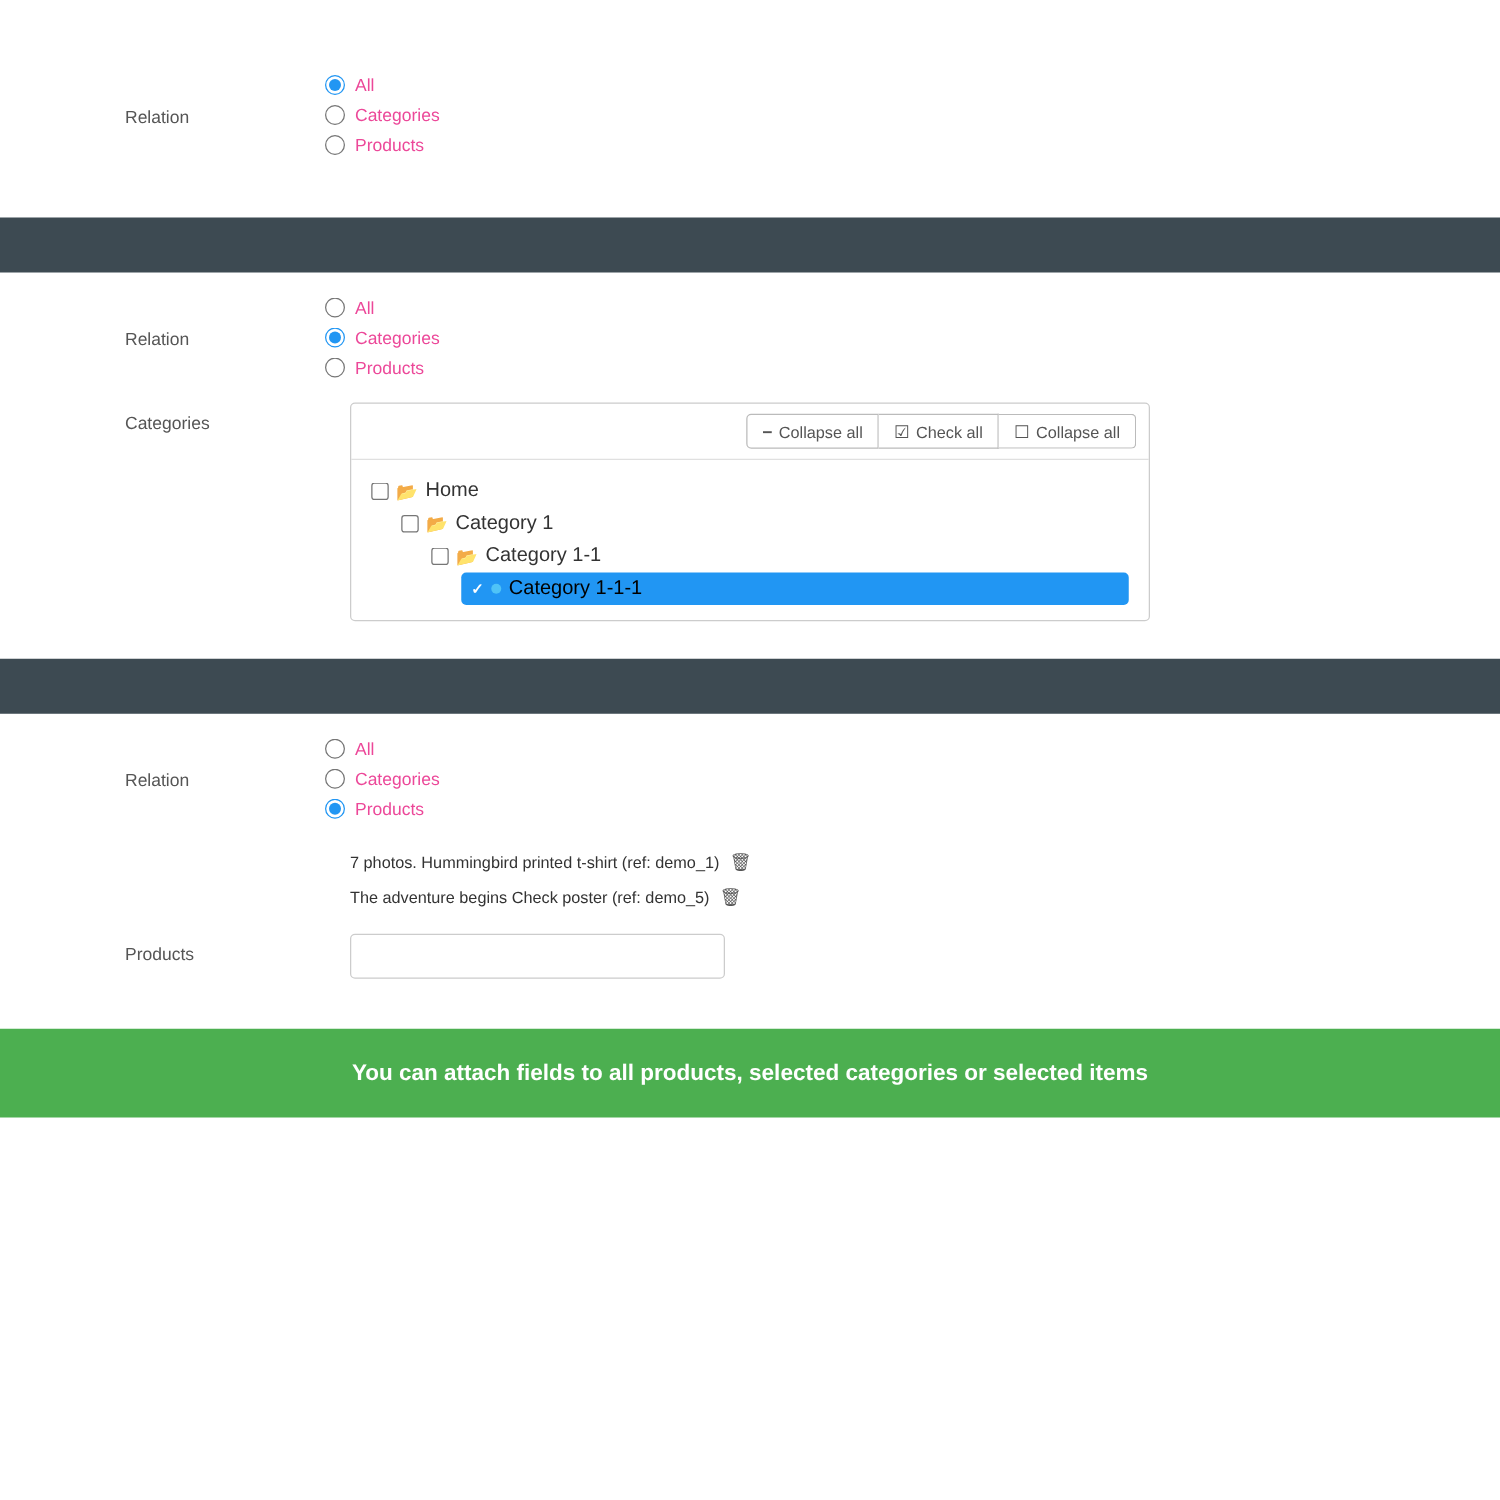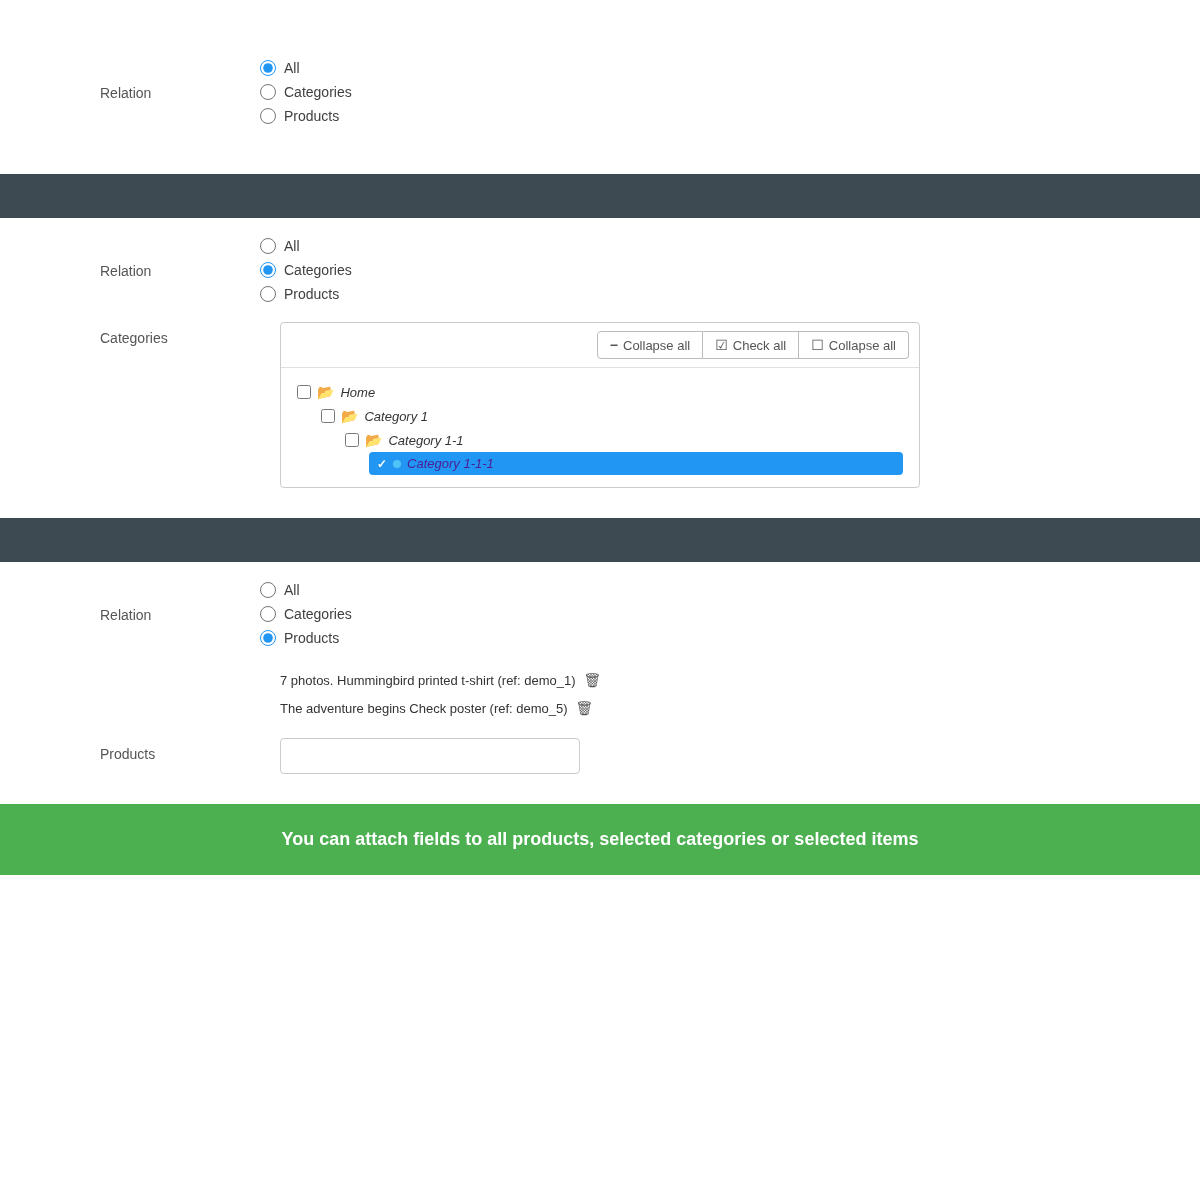--- a/index.html
+++ b/index.html
@@ -52,21 +52,21 @@
       cursor: pointer;
     }
     .radio-option input[type="radio"] {
       accent-color: #2196f3;
       width: 16px;
       height: 16px;
       cursor: pointer;
     }
     .radio-option label {
       cursor: pointer;
-      color: #404040;
+      color: #ec4899;
     }
 
     
     .field-row {
       display: flex;
       align-items: flex-start;
       gap: 20px;
     }
     .field-label {
       width: 160px;
@@ -123,36 +123,35 @@
     .tree-item input[type="checkbox"] {
       width: 14px;
       height: 14px;
       cursor: pointer;
     }
     .tree-icon {
       color: #777;
       font-size: 14px;
     }
     .tree-label {
-      font-size: 13px;
+      font-size: 16px;
       color: #333;
-      font-style: italic;
     }
     .tree-level-1 { margin-left: 0; }
     .tree-level-2 { margin-left: 24px; }
     .tree-level-3 { margin-left: 48px; }
     .tree-level-4 { margin-left: 72px; }
 
     .tree-item.selected-item {
       background: #2196f3;
       border-radius: 4px;
       padding: 4px 8px;
     }
     .tree-item.selected-item .tree-label {
-      color: #4c1d95;
+      color: #000000;
     }
     .selected-dot {
       width: 8px;
       height: 8px;
       background: #4fc3f7;
       border-radius: 50%;
       display: inline-block;
       flex-shrink: 0;
     }
     .check-mark {
@@ -190,20 +189,21 @@
 
     
     .green-banner {
       background: #4caf50;
       color: #fff;
       text-align: center;
       padding: 22px 40px;
       font-size: 18px;
       font-weight: bold;
       line-height: 1.5;
+      margin-top: 10px;
     }
 
     
     .bottom-buttons {
       display: flex;
       justify-content: flex-end;
       gap: 8px;
       padding: 16px 100px;
       background: #fff;
     }

